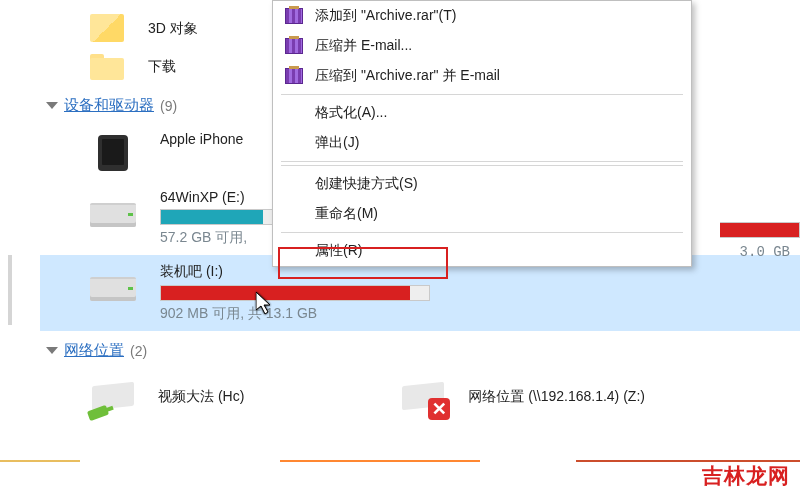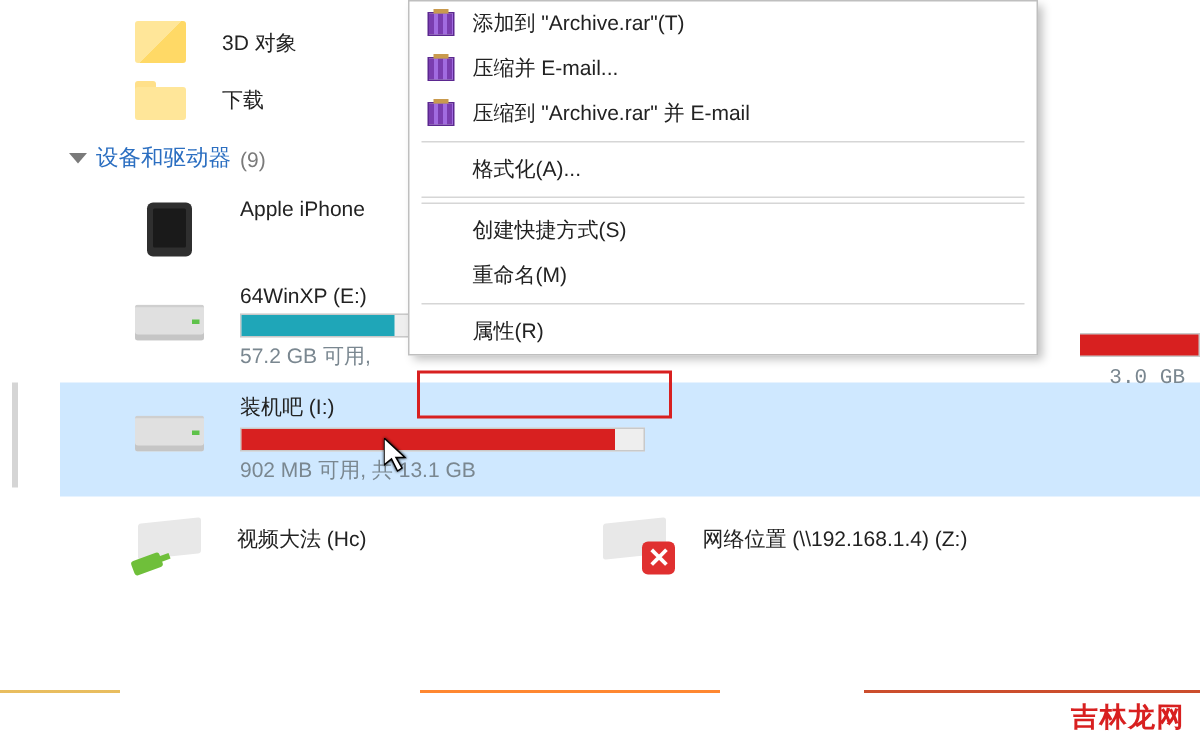--- a/index.html
+++ b/index.html
@@ -24,21 +24,21 @@
   content: ""; position: absolute; left: 0; top: 6px; width: 34px; height: 22px;
   background: #ffe699; border-radius: 2px;
 }
 .folder-icon.cube::before { display:none; }
 .folder-icon.cube::after {
   content:""; position:absolute; left:0; top:0; width:34px; height:28px;
   background: linear-gradient(135deg,#ffe699 50%,#ffd966 50%); border-radius:2px;
 }
 .section-head { display:flex; align-items:center; gap:6px; margin: 10px 0 8px 6px; color: #333; }
 .chev { width: 0; height: 0; border-left: 6px solid transparent; border-right: 6px solid transparent; border-top: 7px solid #7a7a7a; }
-.section-title { color: #2c6fc1; font-size: 15px; }
+.section-title { color: #2c6fc1; font-size: 15px; text-decoration: underline; }
 .section-count { color: #7a7a7a; }
 .device-row { display:flex; align-items:flex-start; gap:22px; padding: 8px 10px 8px 50px; }
 .device-row.selected { background: #cfe8ff; }
 .dev-icon { width: 48px; height: 38px; position: relative; margin-top: 4px; }
 .dev-icon.iphone::before {
   content:""; position:absolute; left:8px; top:0; width:30px; height:36px;
   background:#2f2f2f; border-radius:4px;
 }
 .dev-icon.iphone::after {
   content:""; position:absolute; left:12px; top:4px; width:22px; height:26px;
@@ -93,21 +93,21 @@
 .ctx-item { display:flex; align-items:center; height:30px; padding: 0 12px 0 42px; position:relative; cursor:default; }
 .ctx-sep { height:1px; background:#d6d6d6; margin: 3px 8px; }
 .rar-ico { position:absolute; left:12px; top:7px; width:18px; height:16px;
   background: repeating-linear-gradient(90deg,#7a3db0 0 3px,#a16be0 3px 6px); border:1px solid #5b2790;}
 .rar-ico::after{ content:""; position:absolute; left:3px; top:-3px; width:10px; height:3px; background:#c99a4d;}
 .highlight-box { position:absolute; left:278px; top:247px; width:170px; height:32px; border:2px solid #d82020; pointer-events:none; }
 
 .cursor { position:absolute; left:256px; top:292px; pointer-events:none; }
 .cursor svg { filter: drop-shadow(0 0 1px #000); }
 
-.watermark { position:absolute; right:10px; bottom:10px; color:#d82020; font-size:18px; font-weight:700; letter-spacing:1px;font-family:Liberation Mono, monospace; }
+.watermark { position:absolute; right:10px; bottom:10px; color:#d82020; font-size:21px; font-weight:700; letter-spacing:1px;font-family:Liberation Mono, monospace; }
 
 .bottom-border { position:absolute; left:0; bottom:38px; right:0; height:2px;
   background: linear-gradient(90deg,#e6b64d 10%,#fff 10% 35%,#ff7a1a 35% 60%,#fff 60% 72%,#c63a15 72%); opacity:.9;}
 .left-rule { position:absolute; left:8px; top:255px; width:4px; height:70px; background:#d5d5d5; }
 </style>
 </head>
 <body>
 
 <div class="pane">
 
@@ -148,20 +148,25 @@
     <span class="dev-icon drive"></span>
     <div class="dev-body">
       <div class="dev-title">装机吧 (I:)</div>
       <div class="bar">
           <div class="bar-fill red" style="width:93%"></div>
         </div>
       <div class="dev-sub">902 MB 可用,  共 13.1 GB</div>
     </div>
   </div>
 
+  <div class="section-head">
+    <span class="chev"></span>
+    <span class="section-title">网络位置</span>
+    <span class="section-count">(2)</span>
+  </div>
 
   <div class="net-row">
     <div class="net-item">
       <span class="dev-icon netdrive">
           <span class="plug"></span>
         </span>
       <span>视频大法 (Hc)</span>
     </div>
     <div style="width:120px"></div>
     <div class="net-item">
@@ -186,20 +191,23 @@
       <span>压缩并 E-mail...</span>
     </div>
   <div class="ctx-item">
       <span class="rar-ico"></span>
       <span>压缩到 "Archive.rar" 并 E-mail</span>
     </div>
   <div class="ctx-sep"></div>
   <div class="ctx-item">
       <span>格式化(A)...</span>
     </div>
+  <div class="ctx-item">
+      <span>弹出(J)</span>
+    </div>
   <div class="ctx-sep"></div>
   <div class="ctx-sep"></div>
   <div class="ctx-item">
       <span>创建快捷方式(S)</span>
     </div>
   <div class="ctx-item">
       <span>重命名(M)</span>
     </div>
   <div class="ctx-sep"></div>
   <div class="ctx-item">

